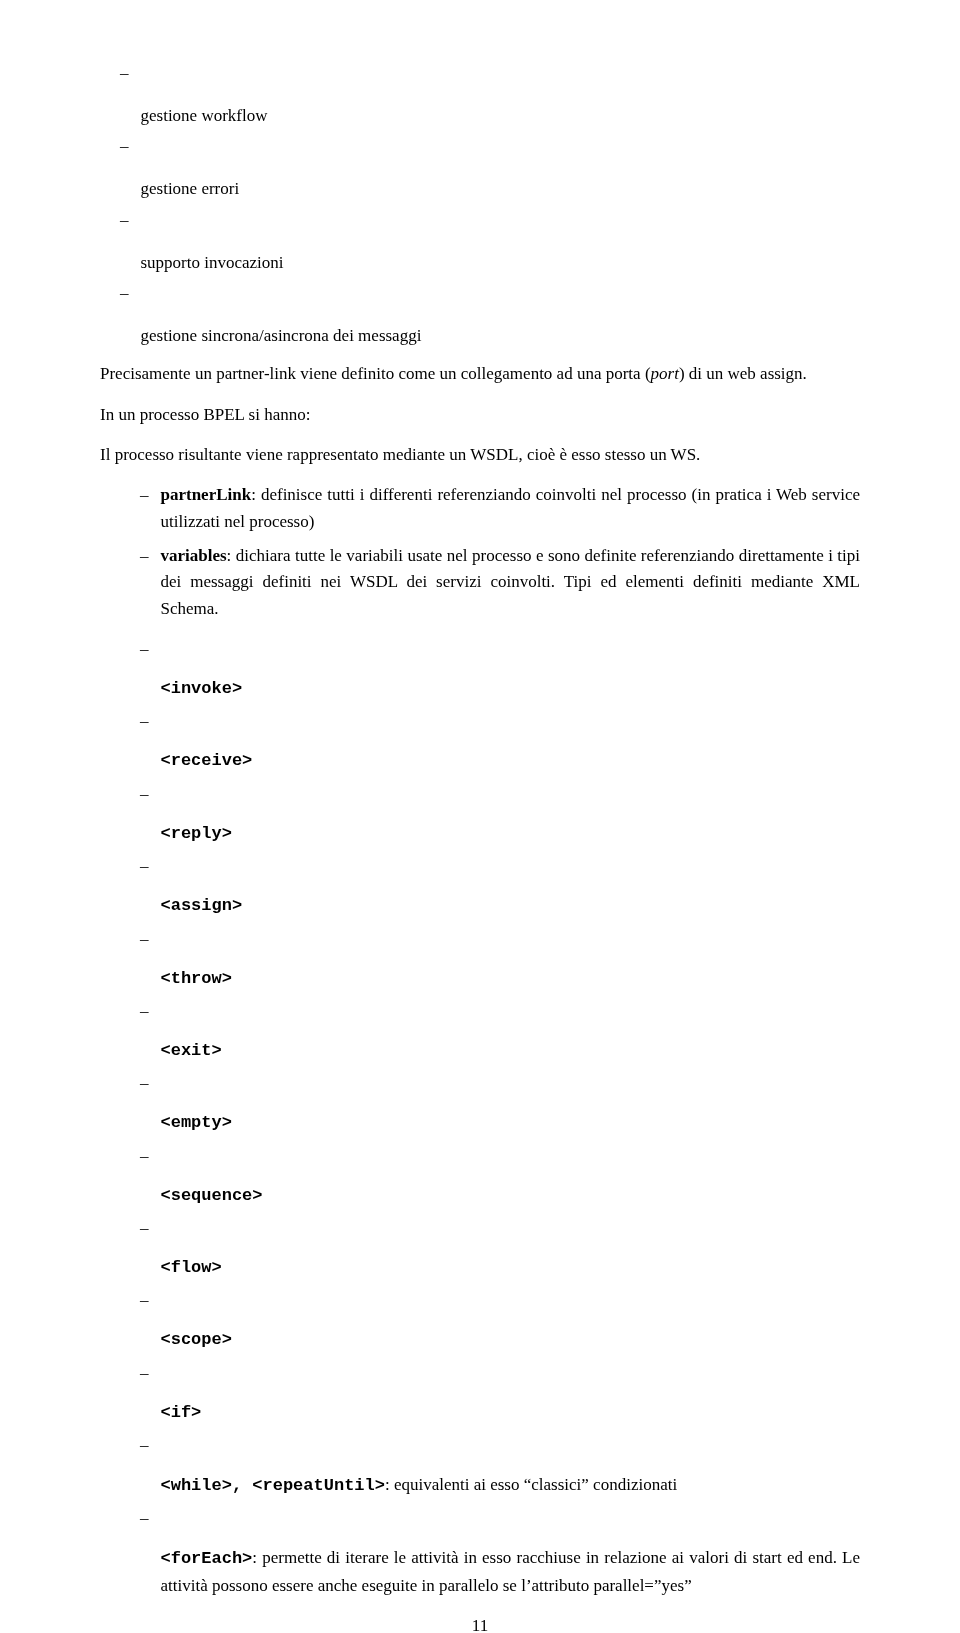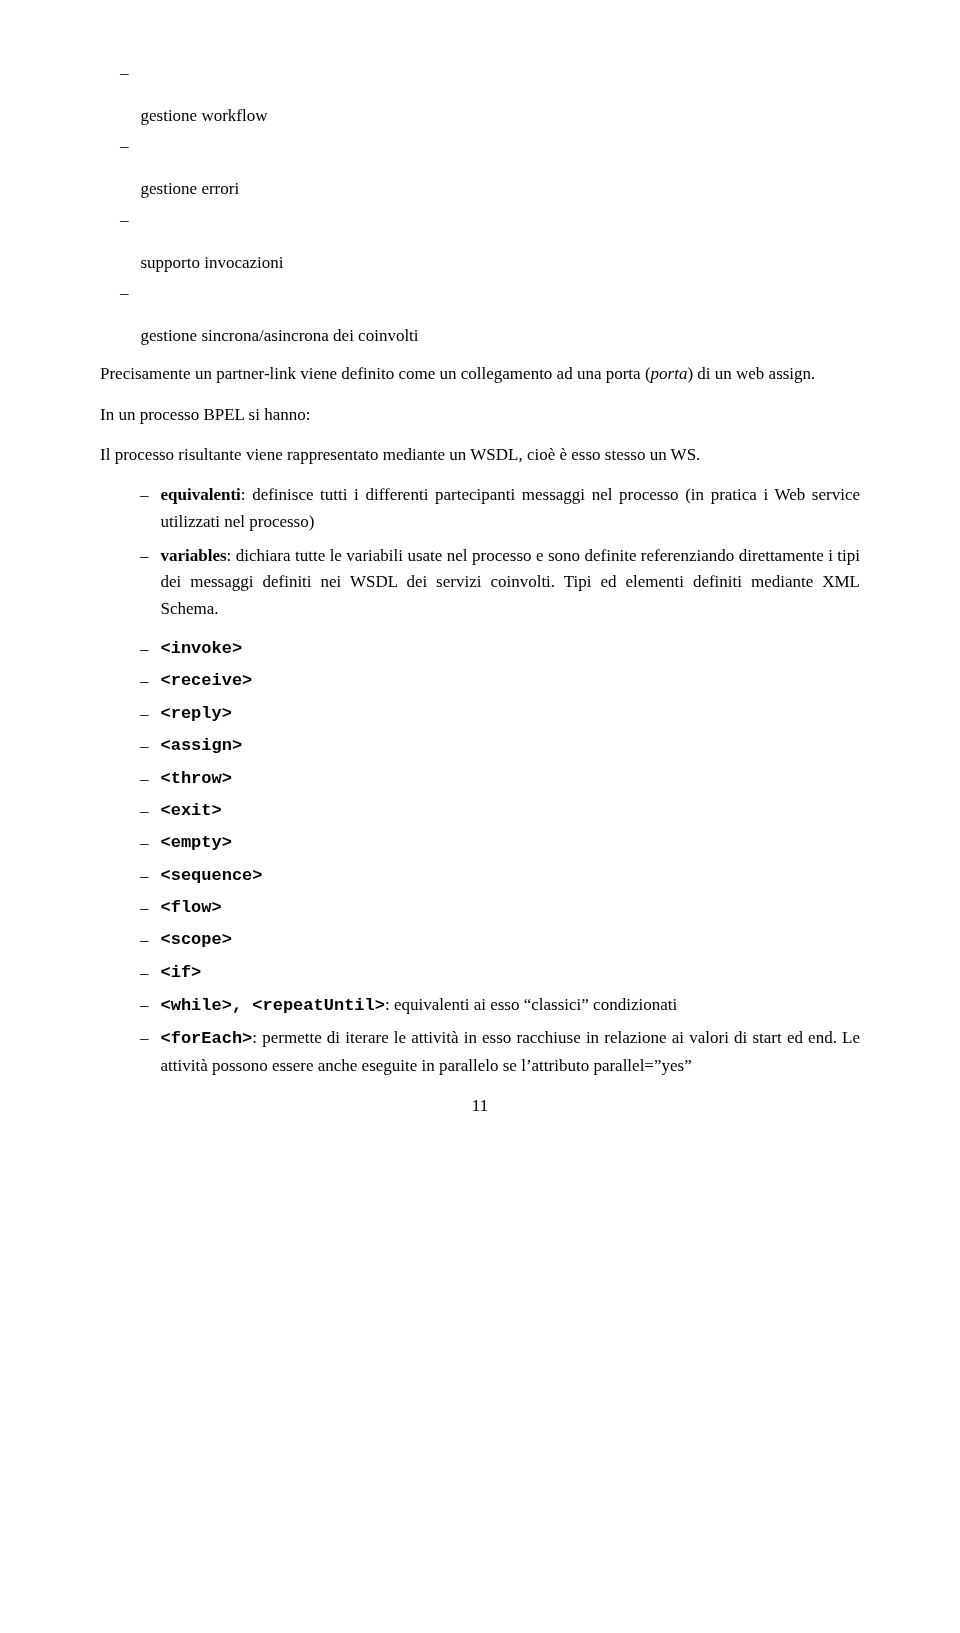--- a/index.html
+++ b/index.html
@@ -104,20 +104,21 @@
     }
 
     .activities-list li .dash {
       margin-right: 12px;
       flex-shrink: 0;
     }
 
     .activities-list li .text {
       flex: 1;
       text-align: justify;
+      margin-top: 40px;
     }
 
     .page-number {
       text-align: center;
       font-size: 17px;
     }
   </style>
 </head>
 <body>
 
@@ -131,38 +132,38 @@
     <li>
       <span class="dash">–</span>
       <span class="text">gestione errori</span>
     </li>
     <li>
       <span class="dash">–</span>
       <span class="text">supporto invocazioni</span>
     </li>
     <li>
       <span class="dash">–</span>
-      <span class="text">gestione sincrona/asincrona dei coinvolti</span>
+      <span class="text">gestione sincrona/asincrona dei messaggi</span>
     </li>
   </ul>
 
 
   <p class="paragraph">
-    <span>Precisamente un partner-link viene definito come un collegamento ad una porta (</span><span class="italic">porta</span><span>) di un web assign.</span>
+    <span>Precisamente un partner-link viene definito come un collegamento ad una porta (</span><span class="italic">port</span><span>) di un web assign.</span>
   </p>
 
   <p class="paragraph">In un processo BPEL si hanno:</p>
 
   <p class="paragraph">Il processo risultante viene rappresentato mediante un WSDL, cioè è esso stesso un WS.</p>
 
   <ul class="indent-list">
     <li>
       <span class="dash">–</span>
       <span class="text">
-        <span class="bold">equivalenti</span><span>: definisce tutti i differenti partecipanti messaggi nel processo (in pratica i Web service utilizzati nel processo)</span>
+        <span class="bold">partnerLink</span><span>: definisce tutti i differenti referenziando coinvolti nel processo (in pratica i Web service utilizzati nel processo)</span>
       </span>
     </li>
     <li>
       <span class="dash">–</span>
       <span class="text">
         <span class="bold">variables</span><span>: dichiara tutte le variabili usate nel processo e sono definite referenziando direttamente i tipi dei messaggi definiti nei WSDL dei servizi coinvolti. Tipi ed elementi definiti mediante XML Schema.</span>
       </span>
     </li>
   </ul>
 

